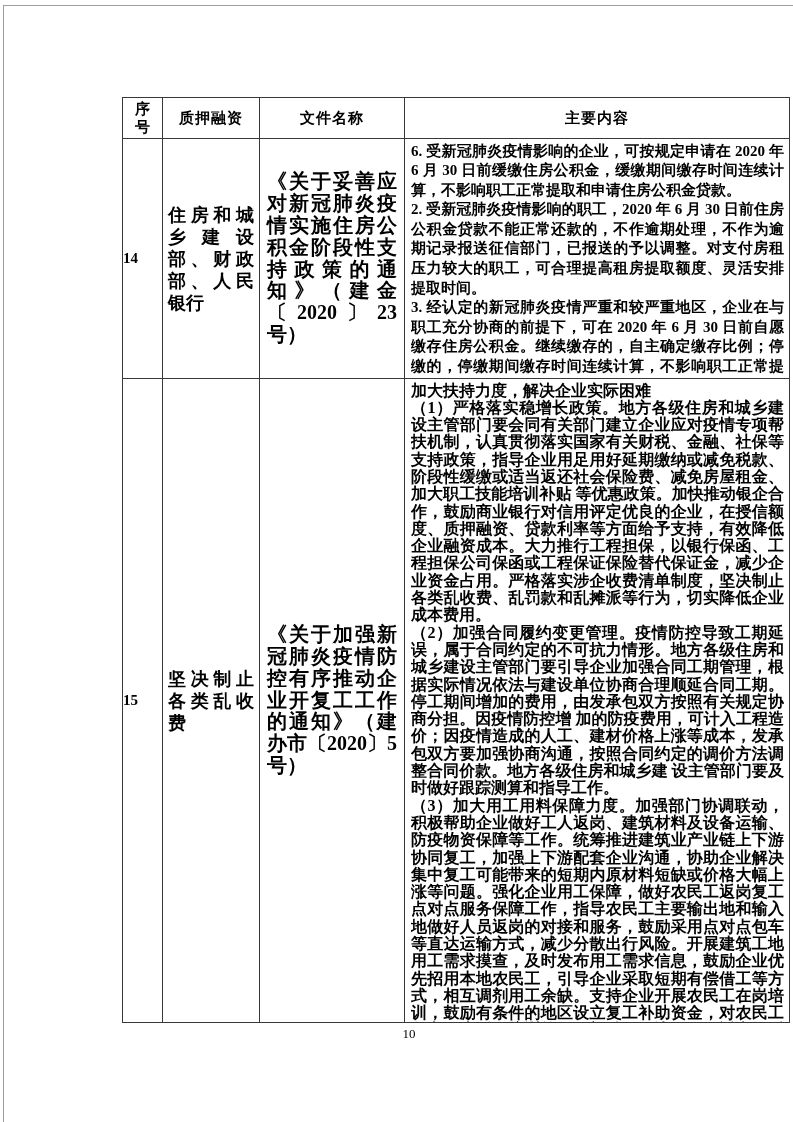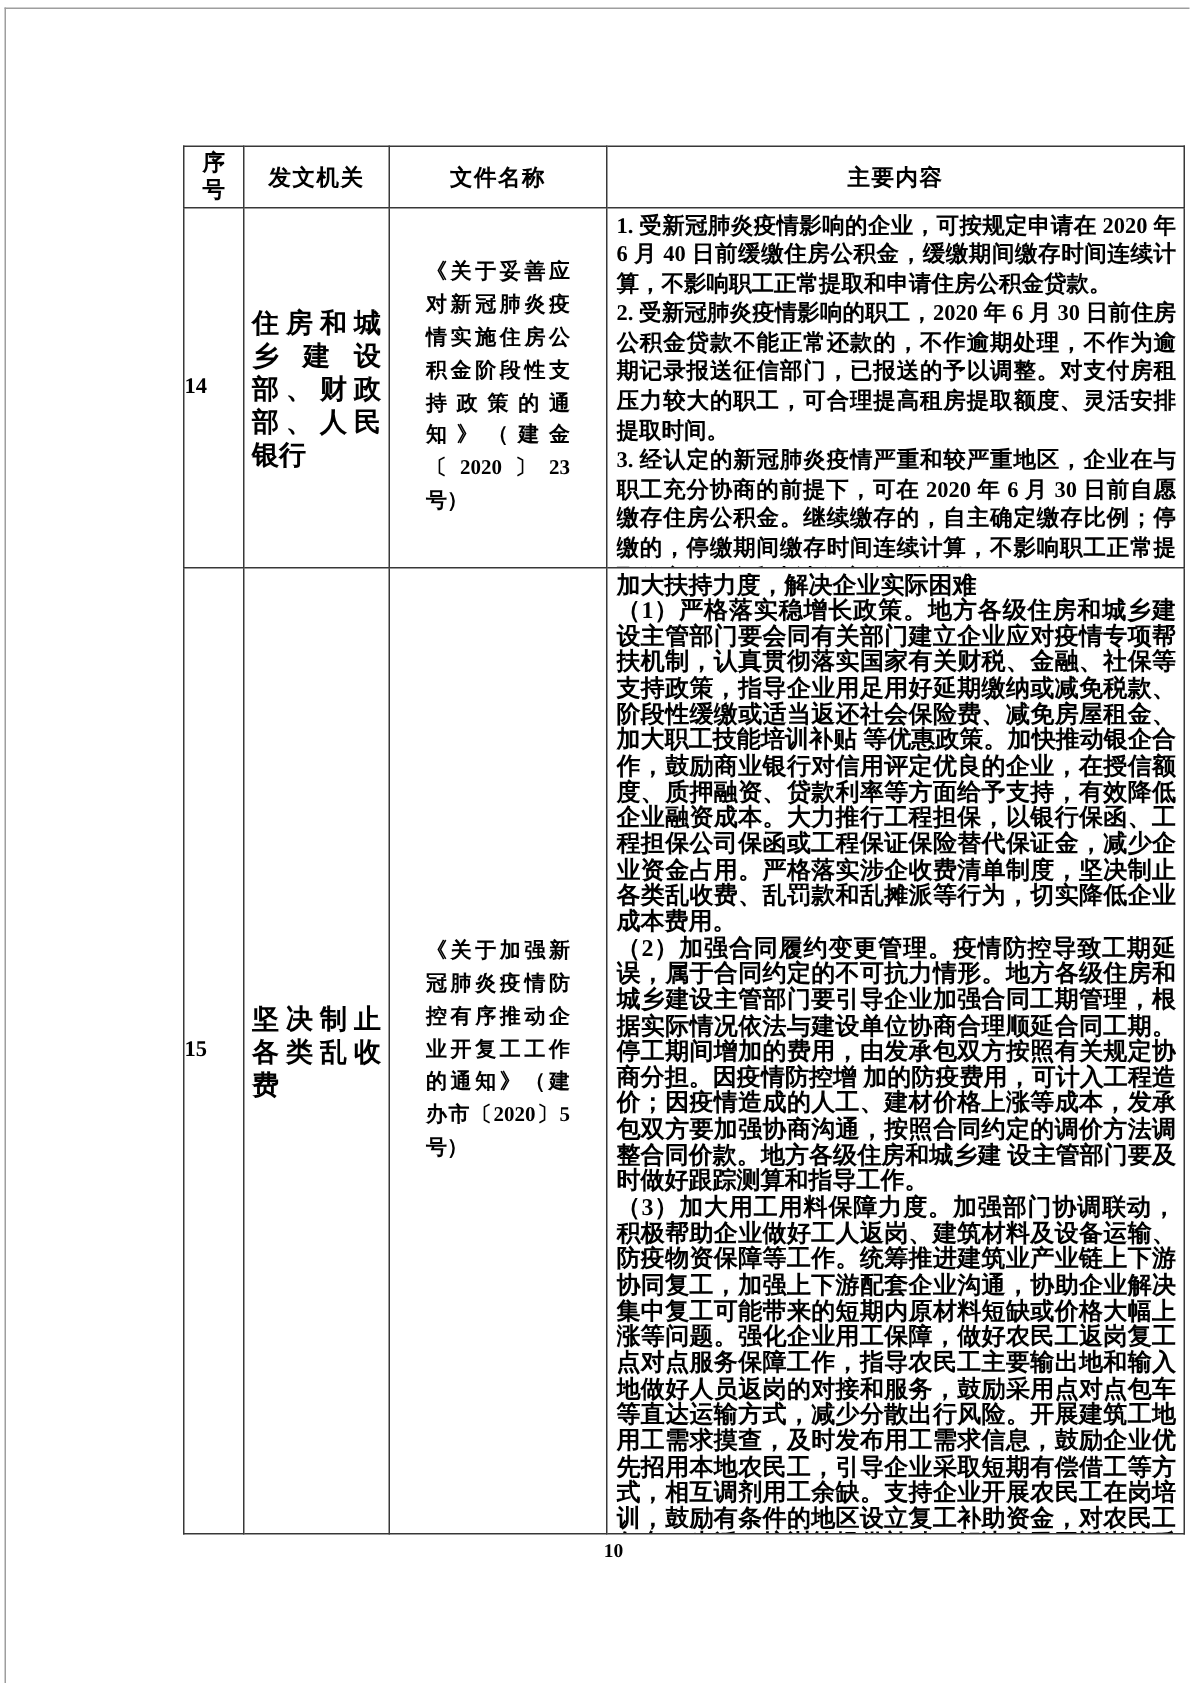--- a/index.html
+++ b/index.html
@@ -34,66 +34,66 @@
     height:41px; font-size:15px; text-align:center;
     font-weight:bold; letter-spacing:1px;
   }
   .stack2 { width:17px; margin:0 auto; line-height:18px; word-break:break-all; letter-spacing:0; }
   .cell-no { text-align:left; font-size:15px; }
   .cell-agency {
     padding:0 5px; font-size:18px; line-height:22px;
     text-align:justify; text-justify:inter-character;
   }
   .cell-doc {
-    padding:0 24px; font-size:14px; line-height:21.8px;
+    padding:0 7px; font-size:20px; line-height:21.8px;
     text-align:justify; text-justify:inter-character;
   }
   .cell-content { vertical-align:top; padding:2px 5px 0 6px; }
   .cell-content .inner { overflow:hidden; text-align:justify; text-justify:inter-character; }
   .r14 .inner { height:236px; }
   .r14 .inner p { font-size:15px; line-height:19.6px; }
   .r15 .inner { height:640px; }
   .r15 .inner p { font-size:16px; line-height:17.3px; }
   .row-14 td { height:240px; }
   .row-15 td { height:644px; }
   .page-number {
     position:absolute; top:1026px; left:0; width:793px;
-    text-align:center; font-size:13px; font-weight:bold;padding-left:25px;
+    text-align:center; font-size:13px; font-weight:normal;padding-left:25px;
   }
 </style>
 </head>
 <body>
 
 <div class="page-edge"></div>
 
 <table class="doc-table">
   <colgroup>
     <col class="col-no">
       <col class="col-org">
       <col class="col-doc">
       <col class="col-main">
   </colgroup>
   <thead>
     <tr>
       <th>
         <div class="stack2">序号</div>
       </th>
-      <th>发文机关</th>
+      <th>质押融资</th>
       <th>文件名称</th>
       <th>主要内容</th>
     </tr>
   </thead>
   <tbody>
     <tr class="row-14 r14">
       <td class="cell-no">14</td>
       <td class="cell-agency">住房和城乡建设部、财政部、人民银行</td>
       <td class="cell-doc">《关于妥善应对新冠肺炎疫情实施住房公积金阶段性支持政策的通知》（建金〔2020〕23 号）</td>
       <td class="cell-content">
         <div class="inner">
-          <p>1. 受新冠肺炎疫情影响的企业，可按规定申请在 2020 年 6 月 40 日前缓缴住房公积金，缓缴期间缴存时间连续计算，不影响职工正常提取和申请住房公积金贷款。</p>
+          <p>6. 受新冠肺炎疫情影响的企业，可按规定申请在 2020 年 6 月 30 日前缓缴住房公积金，缓缴期间缴存时间连续计算，不影响职工正常提取和申请住房公积金贷款。</p>
           <p>2. 受新冠肺炎疫情影响的职工，2020 年 6 月 30 日前住房公积金贷款不能正常还款的，不作逾期处理，不作为逾期记录报送征信部门，已报送的予以调整。对支付房租压力较大的职工，可合理提高租房提取额度、灵活安排提取时间。</p>
           <p>3. 经认定的新冠肺炎疫情严重和较严重地区，企业在与职工充分协商的前提下，可在 2020 年 6 月 30 日前自愿缴存住房公积金。继续缴存的，自主确定缴存比例；停缴的，停缴期间缴存时间连续计算，不影响职工正常提取住房公积金和申请住房公积金贷款。</p>
         </div>
       </td>
     </tr>
     <tr class="row-15 r15">
       <td class="cell-no">15</td>
       <td class="cell-agency">坚决制止各类乱收费</td>
       <td class="cell-doc">《关于加强新冠肺炎疫情防控有序推动企业开复工工作的通知》（建办市〔2020〕5 号）</td>
       <td class="cell-content">

